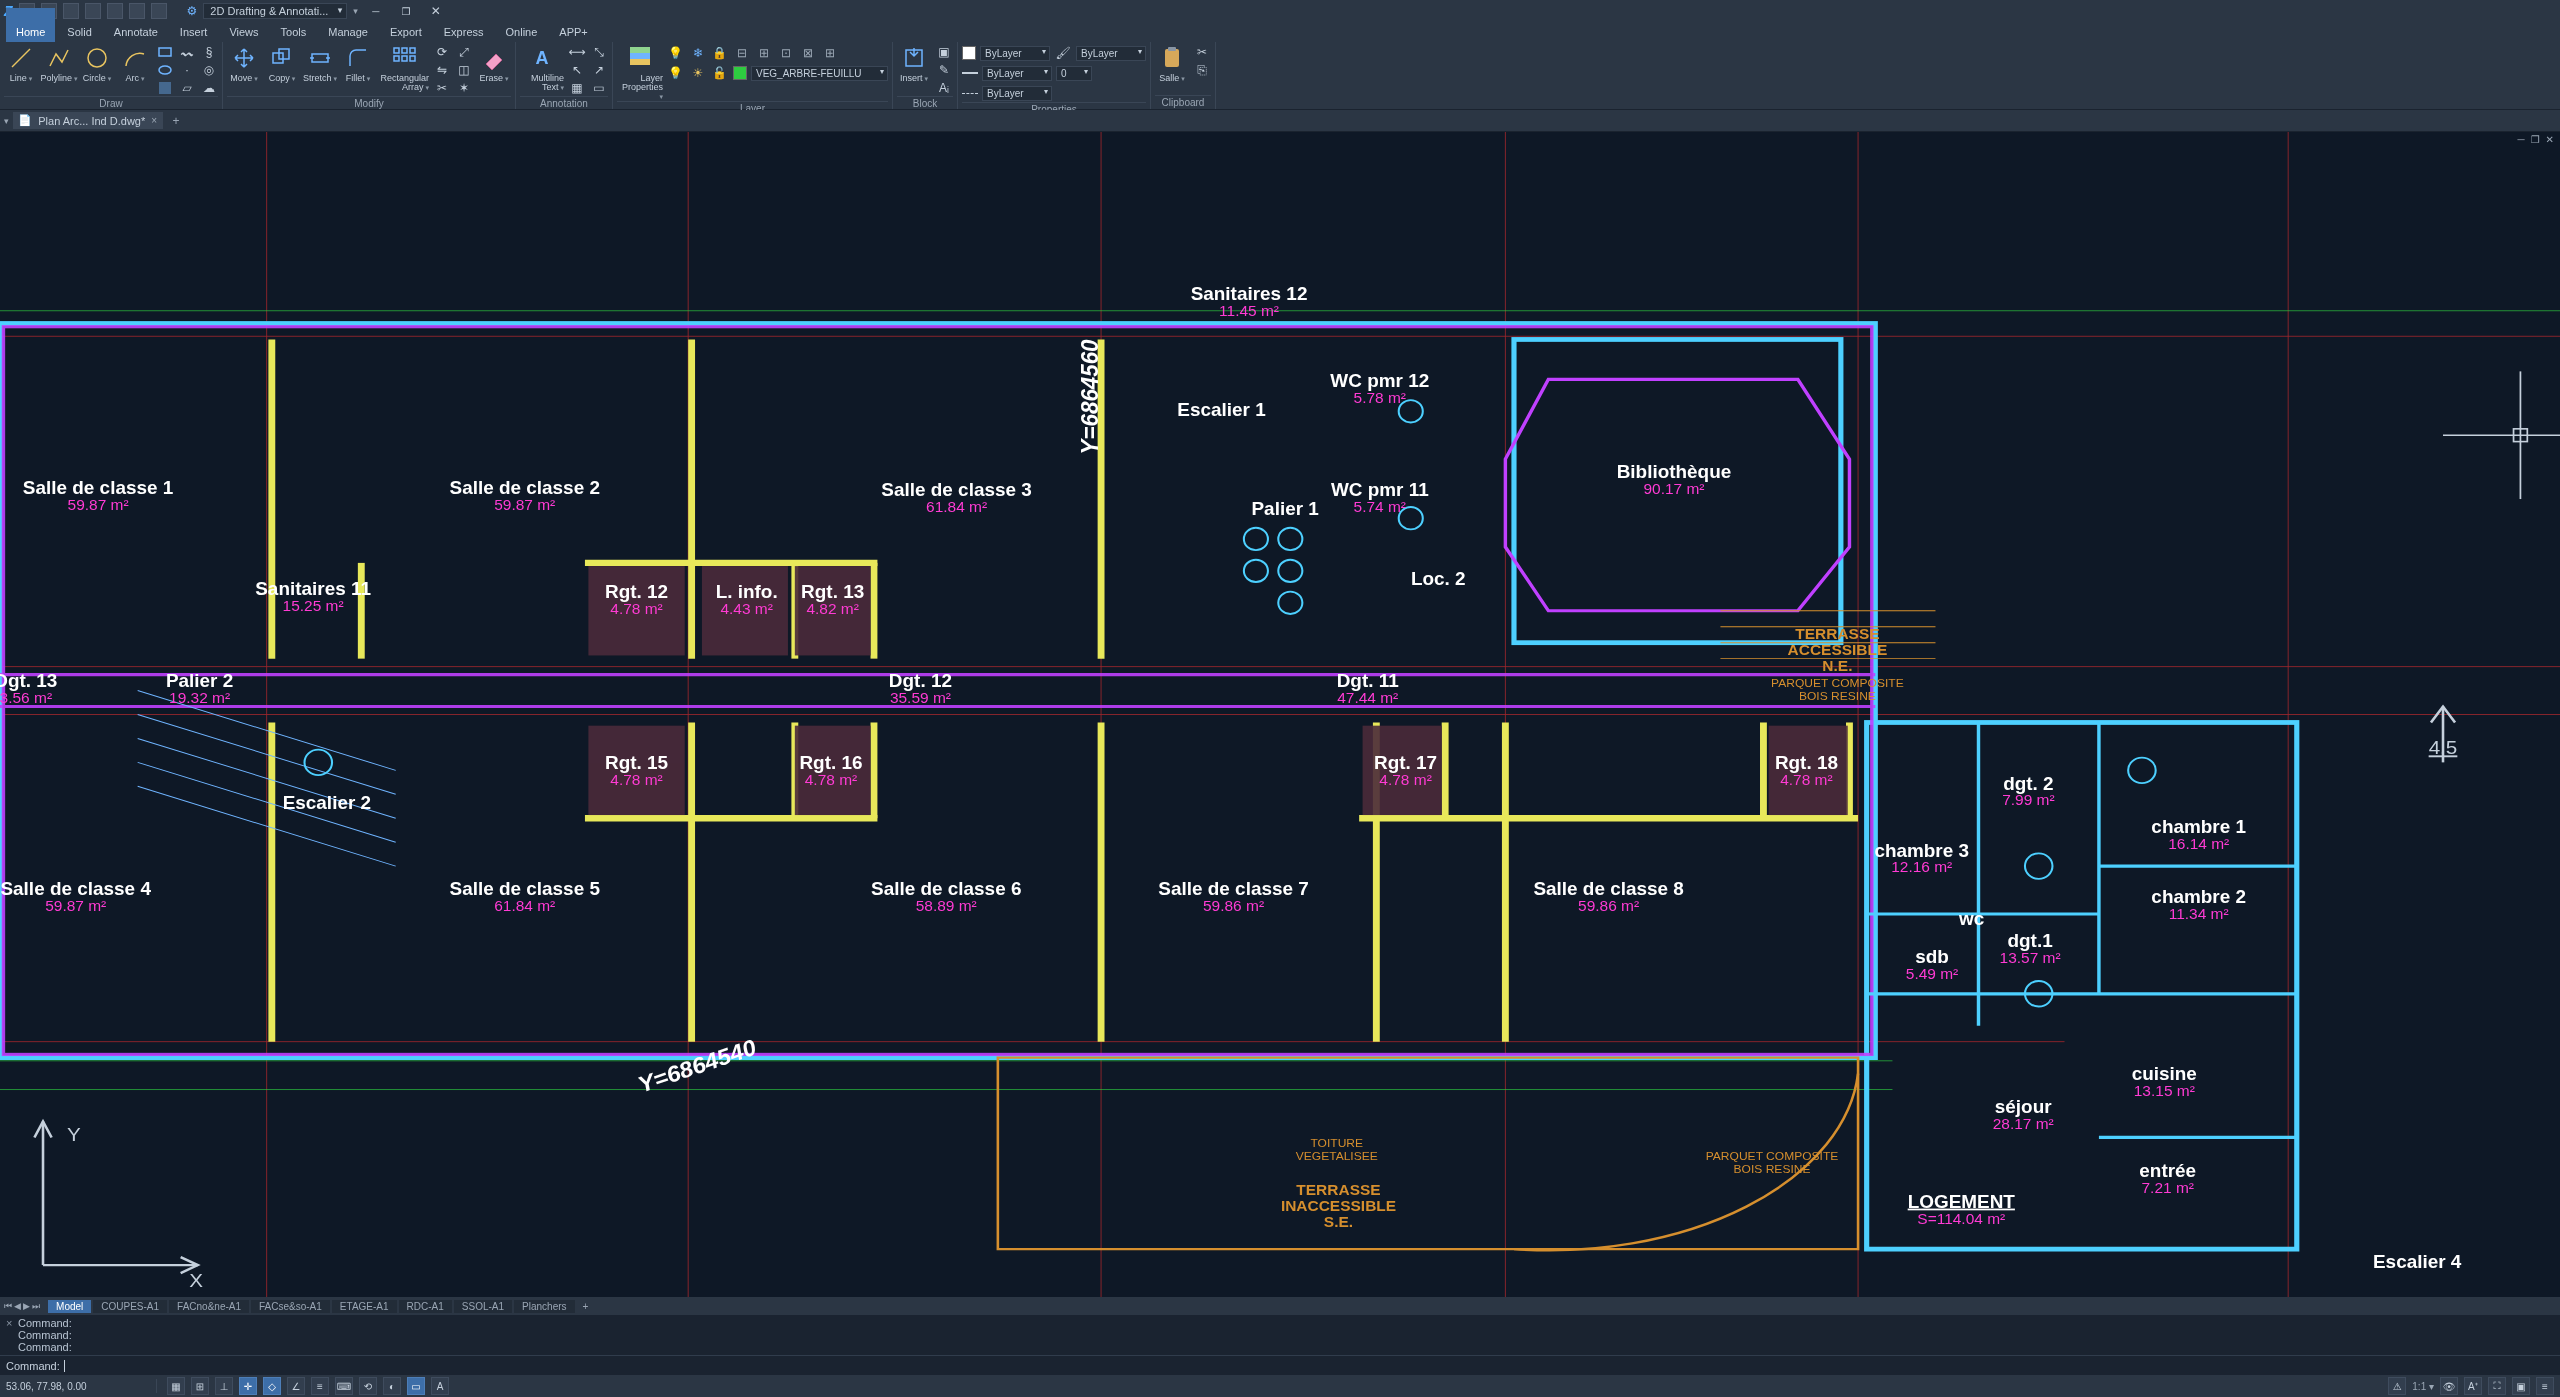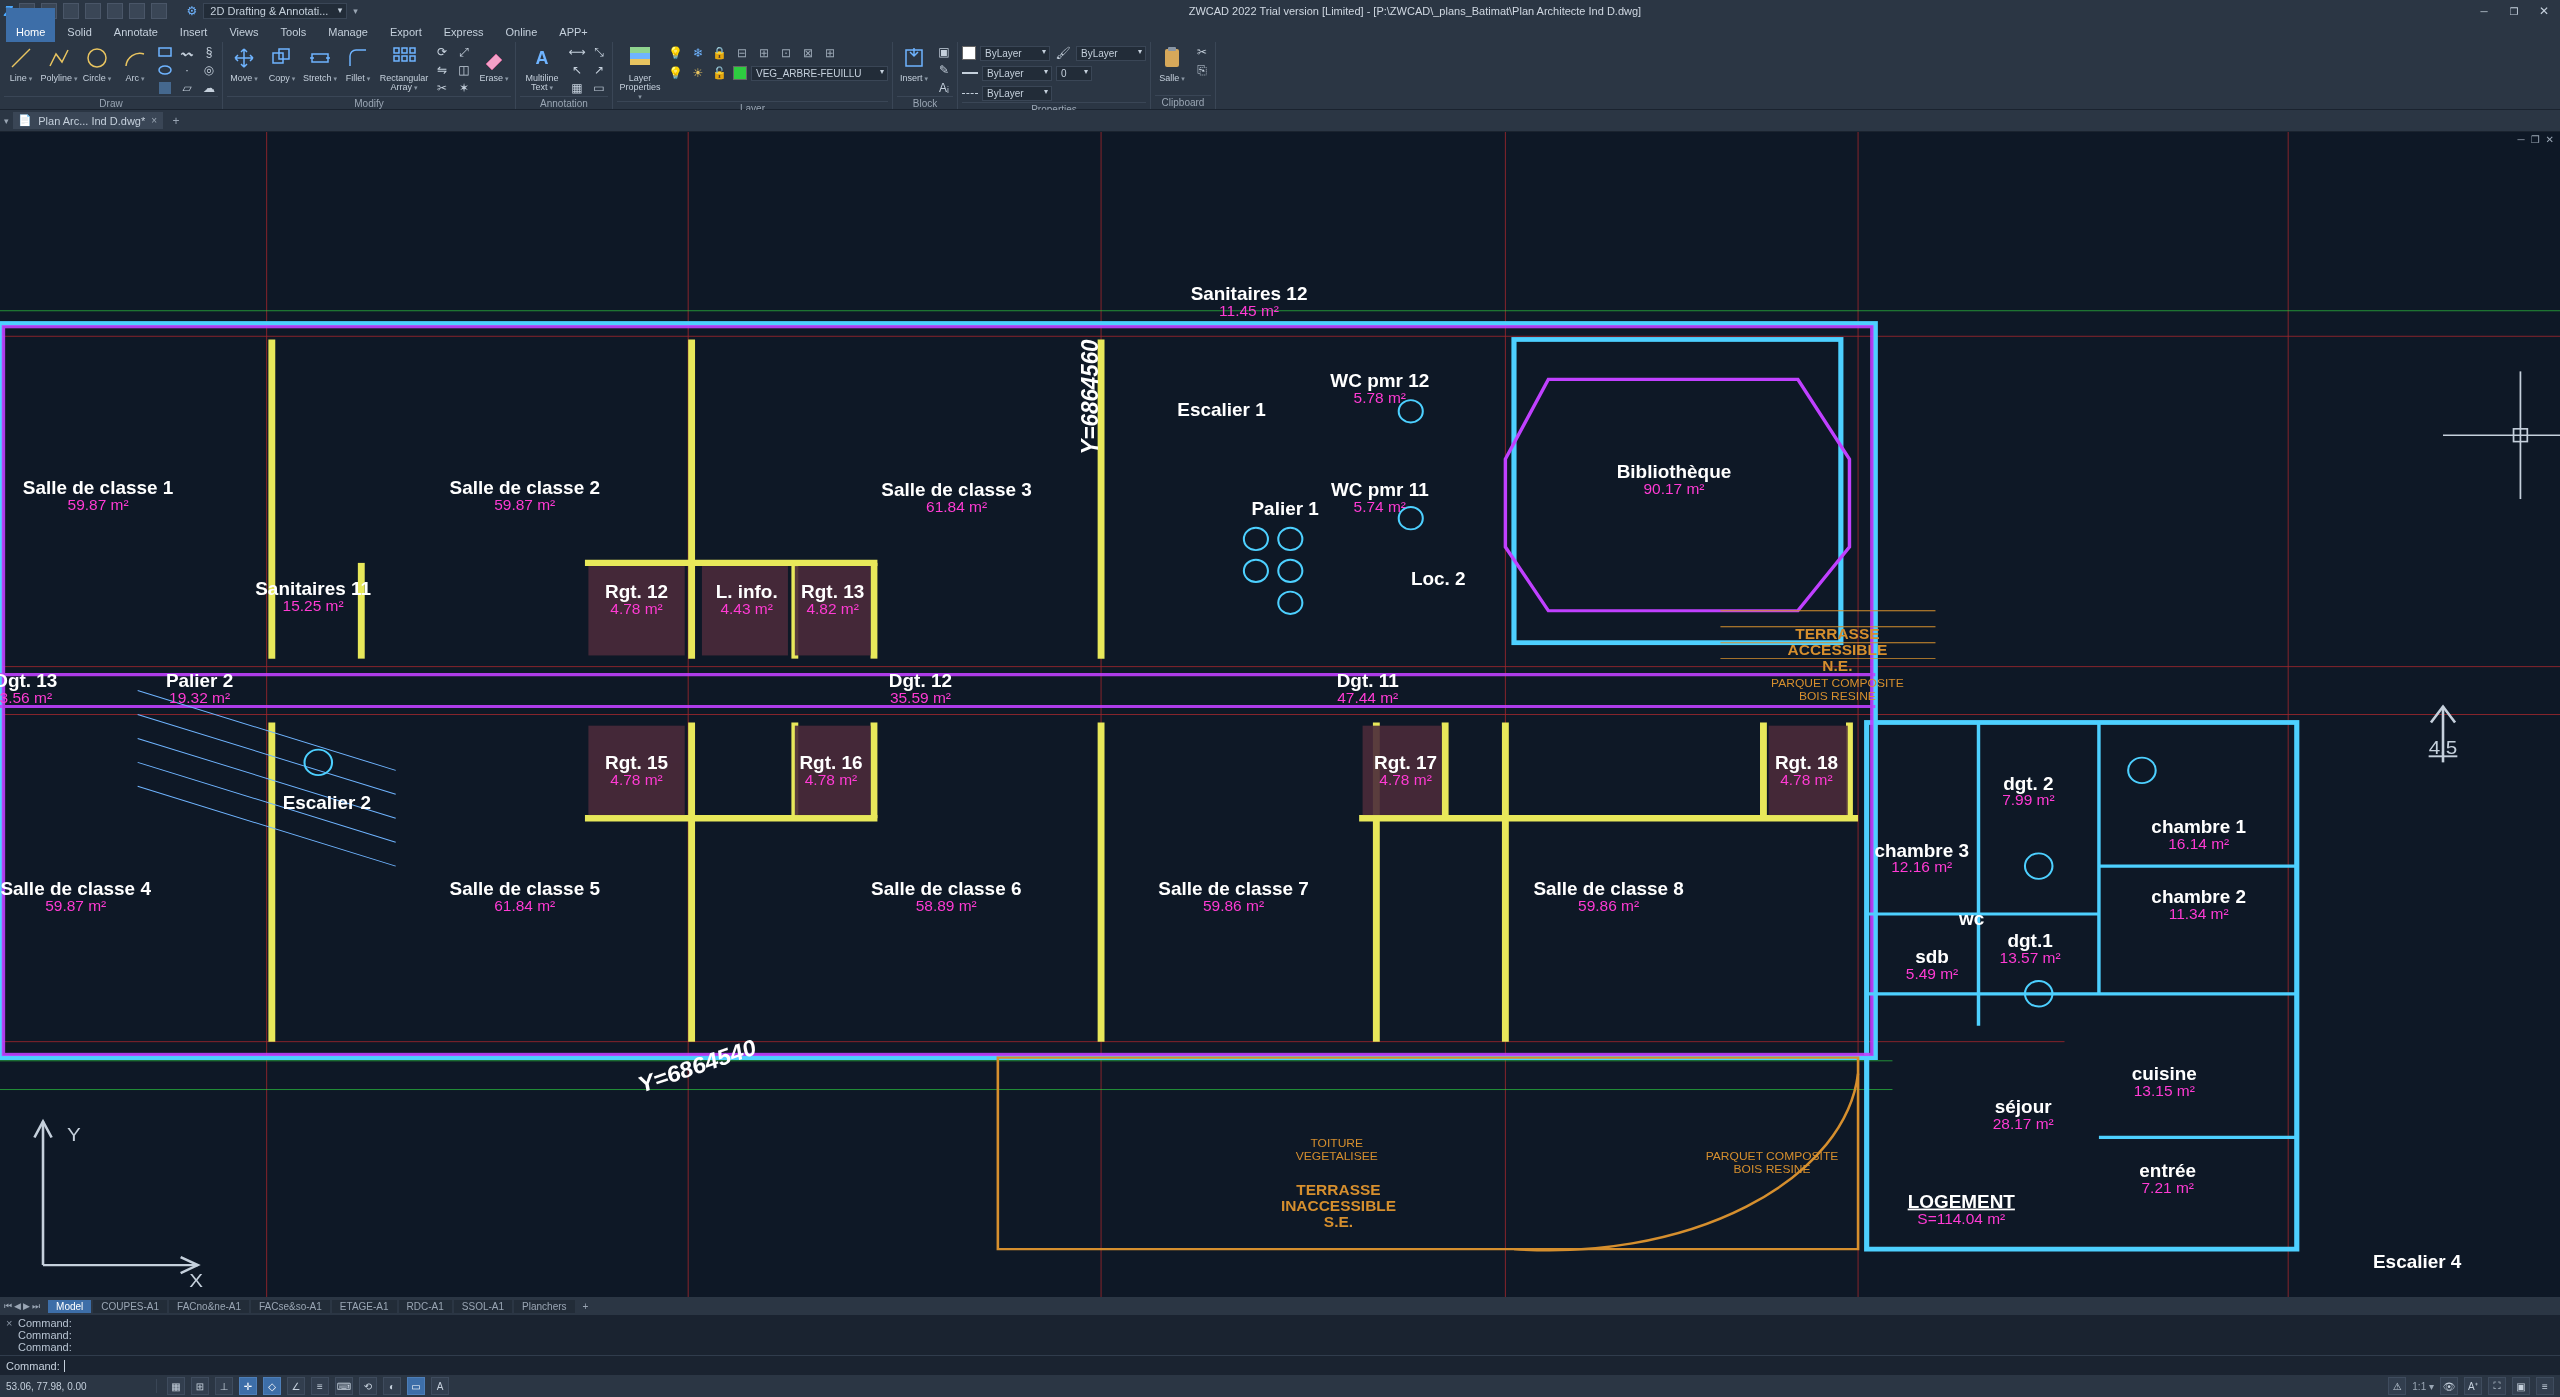--- a/index.html
+++ b/index.html
@@ -20,21 +20,21 @@
 .menu-bar .tab { padding: 18px 10px; color: #c5d0dc; }
 .menu-bar .tab.active { background: #3d6ea8; color: #fff; }
 
 
 .ribbon { height: 68px; background: #2b3644; display: flex; border-bottom: 1px solid #1a232f; }
 .ribbon-panel { border-right: 1px solid #3a4656; display: flex; flex-direction: column; padding: 2px 4px 0 4px; }
 .ribbon-panel .tools { flex: 1; display: flex; align-items: flex-start; gap: 4px; }
 .ribbon-panel .panel-name { height: 14px; text-align: center; font-size: 10px; color: #9aa6b4; border-top: 1px solid #3a4656; padding-top: 1px;}
 .rb-big { width: 34px; display: flex; flex-direction: column; align-items: center; gap: 2px; font-size: 10px; color: #c5d0dc; }
 .rb-big .ico { width: 28px; height: 28px; display: flex; align-items: center; justify-content: center; }
-.rb-big .lbl { font-size: 9px; text-align: center; line-height: 1; white-space: nowrap;}
+.rb-big .lbl { font-size: 9px; text-align: right; line-height: 1; white-space: nowrap;}
 .rb-big .lbl::after { content: " ▾"; font-size: 7px; color: #8a96a4;}
 .rb-small-col { display: flex; flex-direction: column; gap: 2px; }
 .rb-sm { width: 18px; height: 16px; display: flex; align-items: center; justify-content: center; }
 .prop-row { display: flex; align-items: center; gap: 4px; height: 18px;}
 .prop-row .sw { width: 14px; height: 14px; border: 1px solid #666; }
 .prop-row .dd { background: #222c38; border: 1px solid #3a4656; font-size: 10px; padding: 1px 14px 1px 4px; position: relative; color:#c5d0dc;}
 .prop-row .dd::after { content: "▾"; position: absolute; right: 3px; top: 0; font-size: 8px;}
 
 
 svg { overflow: visible; }
@@ -100,21 +100,20 @@
     <span class="qat-btn"></span>
     <span class="qat-btn"></span>
     <span class="qat-btn"></span>
     <span class="qat-btn"></span>
     <span class="qat-btn"></span>
     <span class="qat-btn"></span>
     <span style="width:8px"></span>
     <span style="color:#6fb4ff">⚙</span>
     <span class="ws-dd">2D Drafting &amp; Annotati...</span>
     <span style="color:#9aa6b4;font-size:9px">▾</span>
-    <div class="app-title">ZWCAD 2022 Trial version [Limited] - [P:\ZWCAD\_plans_Batimat\Plan Architecte Ind D.dwg]</div>
     <div class="win-btn">─</div>
     <div class="win-btn">❐</div>
     <div class="win-btn close">✕</div>
   </div>
 
   <div class="menu-bar">
     <span class="tab active">Home</span>
     <span class="tab">Solid</span>
     <span class="tab">Annotate</span>
     <span class="tab">Insert</span>

